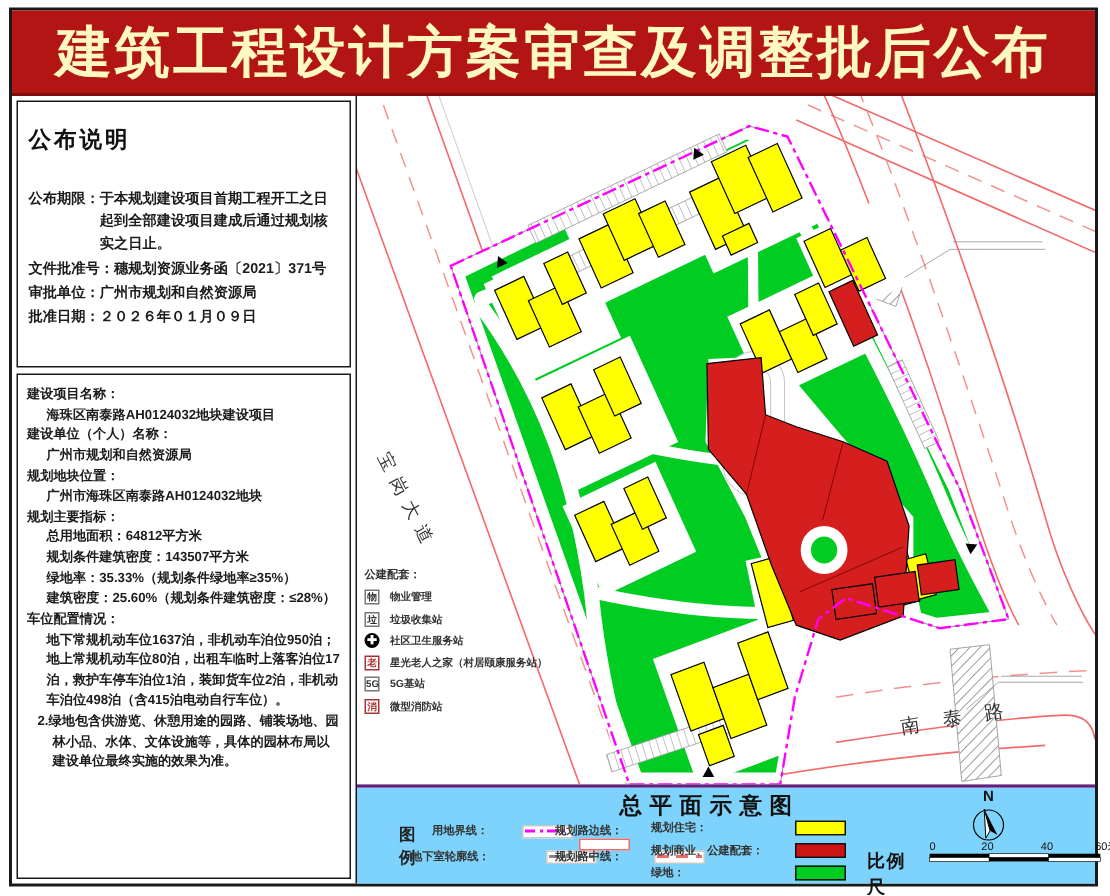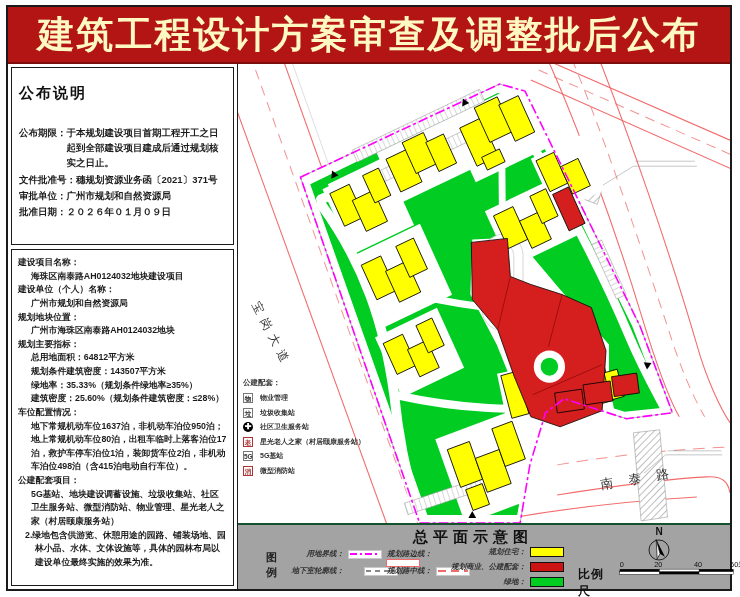--- a/index.html
+++ b/index.html
@@ -28,25 +28,25 @@
   .map-wrap svg{display:block;width:100%;height:100%;}
   
   .facilities{position:absolute;left:5px;top:68.5%;width:130px;}
   .fac-head{font-size:7.5px;font-weight:700;color:#333;margin-bottom:5px;}
   .fac-item{display:flex;align-items:center;margin-bottom:4.5px;}
   .fac-icon{width:10px;height:10px;flex:0 0 10px;border:1px solid #777;color:#333;font-size:6.5px;line-height:10px;text-align:center;box-sizing:border-box;margin-right:7px;font-weight:700;background:#fff;}
   .fac-icon.cross{border:none;border-radius:50%;background:#000;color:#fff;font-size:8px;line-height:10px;}
   .fac-icon.red{border-color:#a33;color:#a33;}
   .fac-label{font-size:7px;color:#333;font-weight:600;white-space:nowrap;}
   
-  .footer{flex:0 0 64px;height:64px;border-top:2px solid #14532d;position:relative;background:#a3a3a3;}
+  .footer{flex:0 0 64px;height:64px;border-top:2px solid #701a75;position:relative;background:#7dd3fc;}
   .map-title{position:absolute;left:175px;top:3px;font-size:15px;font-weight:800;letter-spacing:5px;color:#111;}
   .legend-chars{position:absolute;left:28px;top:25px;font-size:11px;font-weight:800;color:#222;line-height:1.4;text-align:center;}
   .lg-row{position:absolute;display:flex;align-items:center;}
-  .lg-name{font-size:7.5px;color:#333;font-weight:600;white-space:nowrap;text-align:right;font-style:italic;}
+  .lg-name{font-size:7.5px;color:#333;font-weight:600;white-space:nowrap;}
   .sw{margin-left:4px;box-sizing:border-box;}
   .sw-box{width:34px;height:9px;border:1px solid #c9c9c9;display:flex;align-items:center;justify-content:center;background:#fff;}
   .ln{width:30px;height:2px;}
   .ln-boundary{background:repeating-linear-gradient(90deg,#f0f 0 7px,transparent 7px 10px,#f0f 10px 12px,transparent 12px 15px);}
   .ln-basement{height:1.5px;background:repeating-linear-gradient(90deg,#888 0 5px,transparent 5px 9px);}
   .sw-roadedge{width:34px;height:8px;border:1.2px solid #f26b6b;background:#fff;box-sizing:border-box;border-left-width:0.6px;border-right-width:0.6px;}
   .ln-roadcenter{background:repeating-linear-gradient(90deg,#f26b6b 0 8px,transparent 8px 13px);}
   .sw-fill{width:34px;height:10px;border:1px solid #111;}
   .scale{position:absolute;left:340px;top:33px;display:flex;align-items:flex-start;}
   .scale-label{font-size:12px;font-weight:800;color:#111;margin-right:6px;margin-top:8px;letter-spacing:1px;}
@@ -104,24 +104,20 @@
             <div class="sec-line">总用地面积：64812平方米</div>
             <div class="sec-line">规划条件建筑密度：143507平方米</div>
             <div class="sec-line">绿地率：35.33%（规划条件绿地率≥35%）</div>
             <div class="sec-line">建筑密度：25.60%（规划条件建筑密度：≤28%）</div>
           </div>
           <div class="sec">
             <div class="sec-label">车位配置情况：</div>
             <div class="sec-line">地下常规机动车位1637泊，非机动车泊位950泊；地上常规机动车位80泊，出租车临时上落客泊位17泊，救护车停车泊位1泊，装卸货车位2泊，非机动车泊位498泊（含415泊电动自行车位）。</div>
           </div>
           <div class="sec">
-            <div class="sec-label">公建配套项目：</div>
-            <div class="sec-line">5G基站、地块建设调蓄设施、垃圾收集站、社区卫生服务站、微型消防站、物业管理、星光老人之家（村居颐康服务站）</div>
-          </div>
-          <div class="sec">
             <div class="note-line">2.绿地包含供游览、休憩用途的园路、铺装场地、园林小品、水体、文体设施等，具体的园林布局以建设单位最终实施的效果为准。</div>
 
           </div>
         </div>
       </div>
 
       <div class="right-col">
         <div class="map-wrap">
           <svg viewBox="0 0 504 458" preserveAspectRatio="none">
             <defs>

